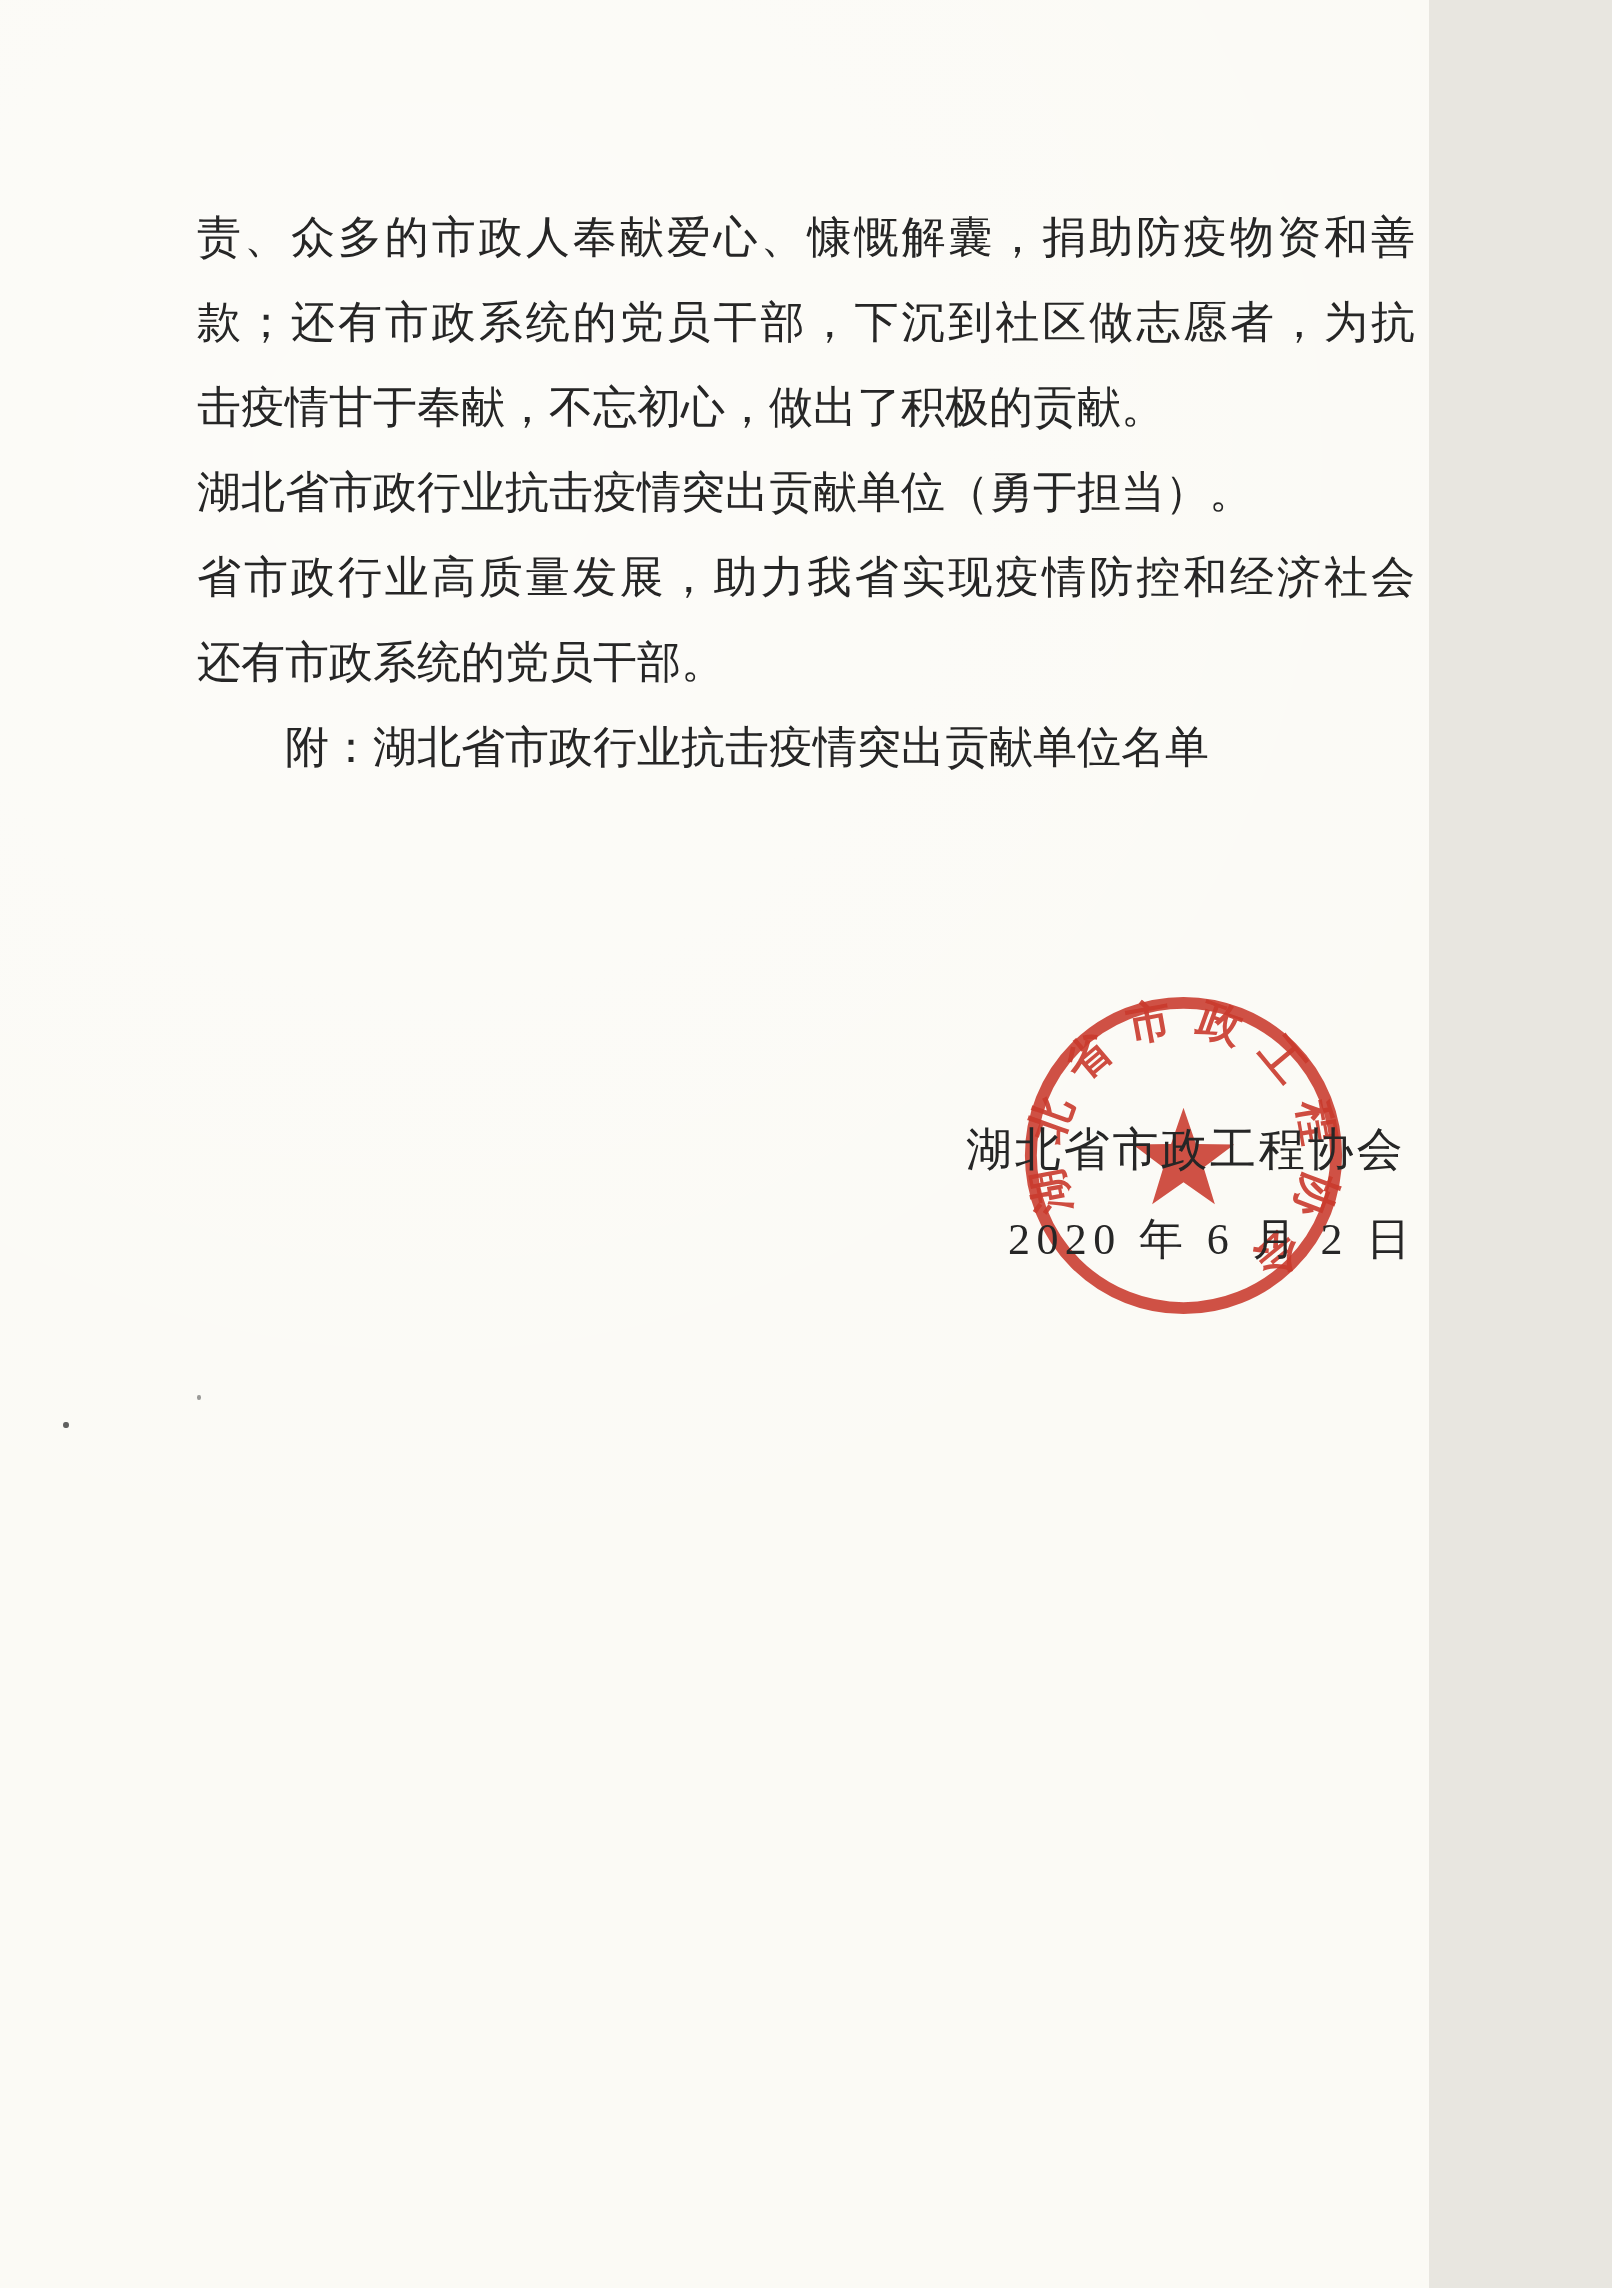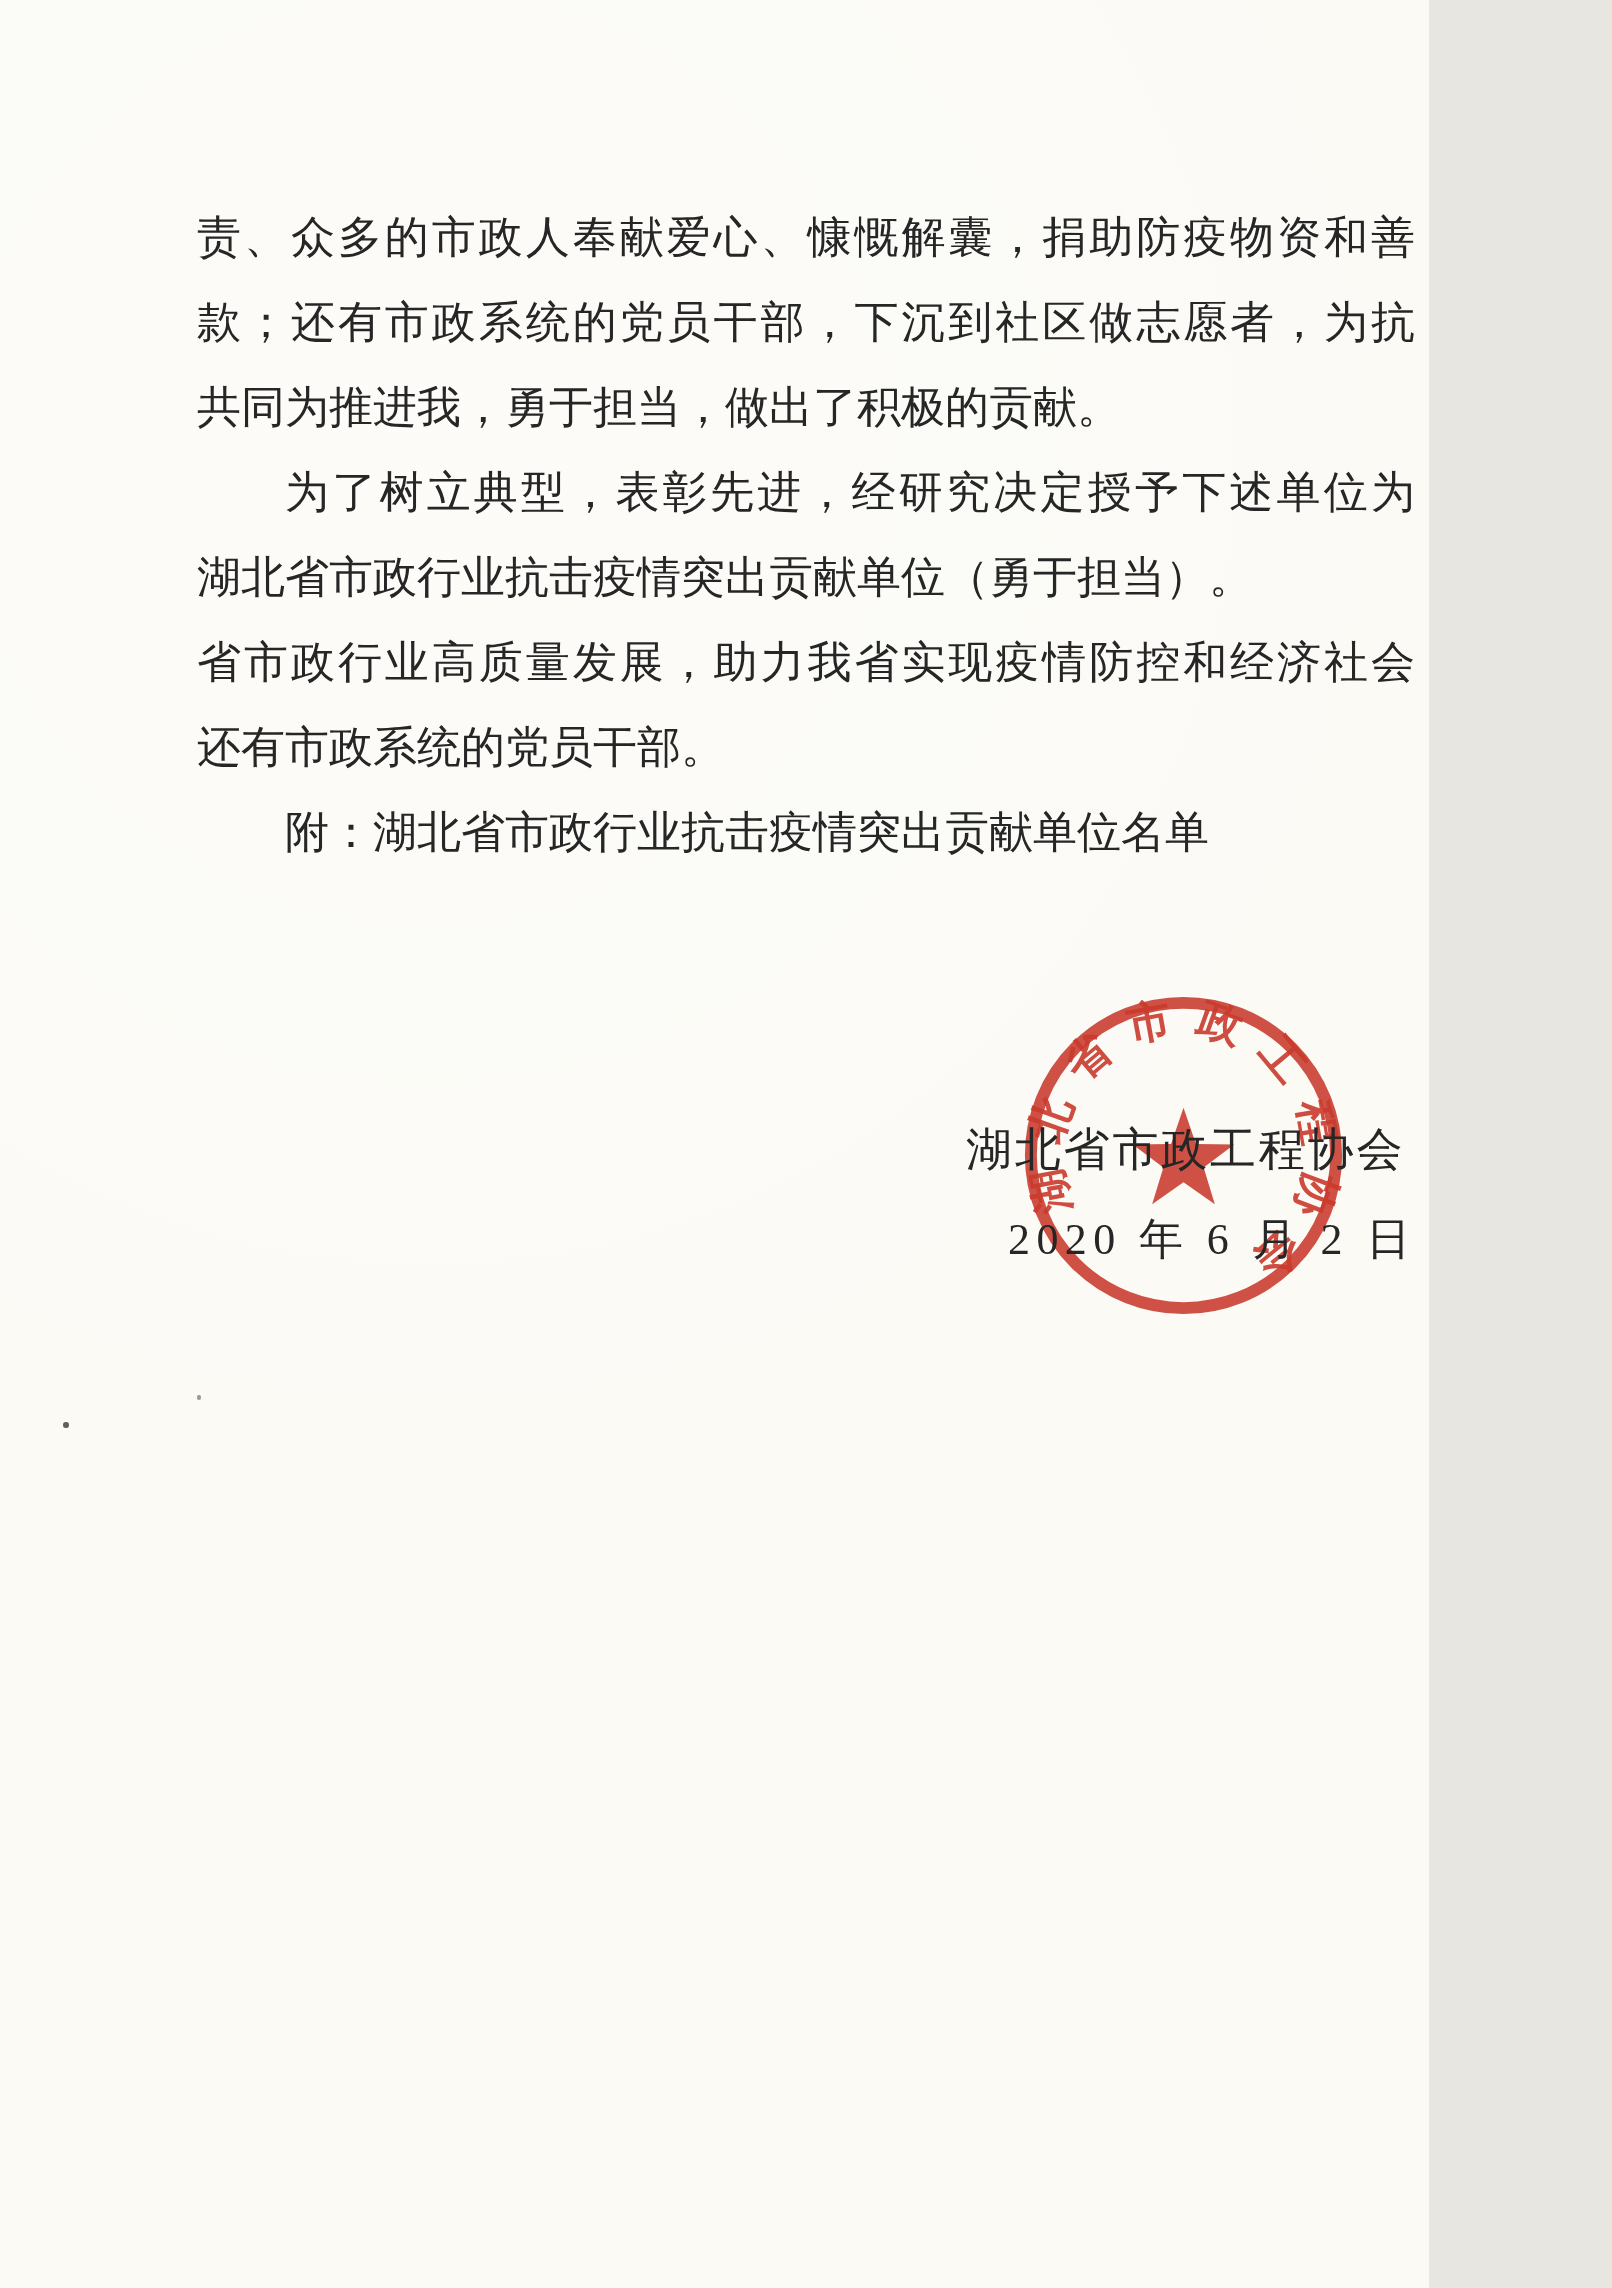--- a/index.html
+++ b/index.html
@@ -97,22 +97,21 @@
   .speck.s2{left:197px;top:1395px;width:3.7px;height:4.6px;opacity:.5;}
 </style>
 </head>
 <body>
 
 <div class="page">
 
   <div class="doc-text">
     <div class="line stretch">责、众多的市政人奉献爱心、慷慨解囊，捐助防疫物资和善</div>
     <div class="line stretch">款；还有市政系统的党员干部，下沉到社区做志愿者，为抗</div>
-    <div class="line">共同为推进我，勇于担当，做出了积极的贡献。</div>
-    <div class="line stretch indent">为了树立典型，表彰先进，经研究决定授予下述单位为</div>
+    <div class="line">击疫情甘于奉献，不忘初心，做出了积极的贡献。</div>
     <div class="line">湖北省市政行业抗击疫情突出贡献单位（勇于担当）。</div>
     <div class="line stretch">省市政行业高质量发展，助力我省实现疫情防控和经济社会</div>
     <div class="line">还有市政系统的党员干部。</div>
     <div class="line indent">附：湖北省市政行业抗击疫情突出贡献单位名单</div>
   </div>
 
   <svg class="seal" viewBox="0 0 360 360" aria-hidden="true">
     <circle class="ring" cx="180" cy="180" r="166"></circle>
     <g transform="rotate(20 180 180)">
       <defs>

